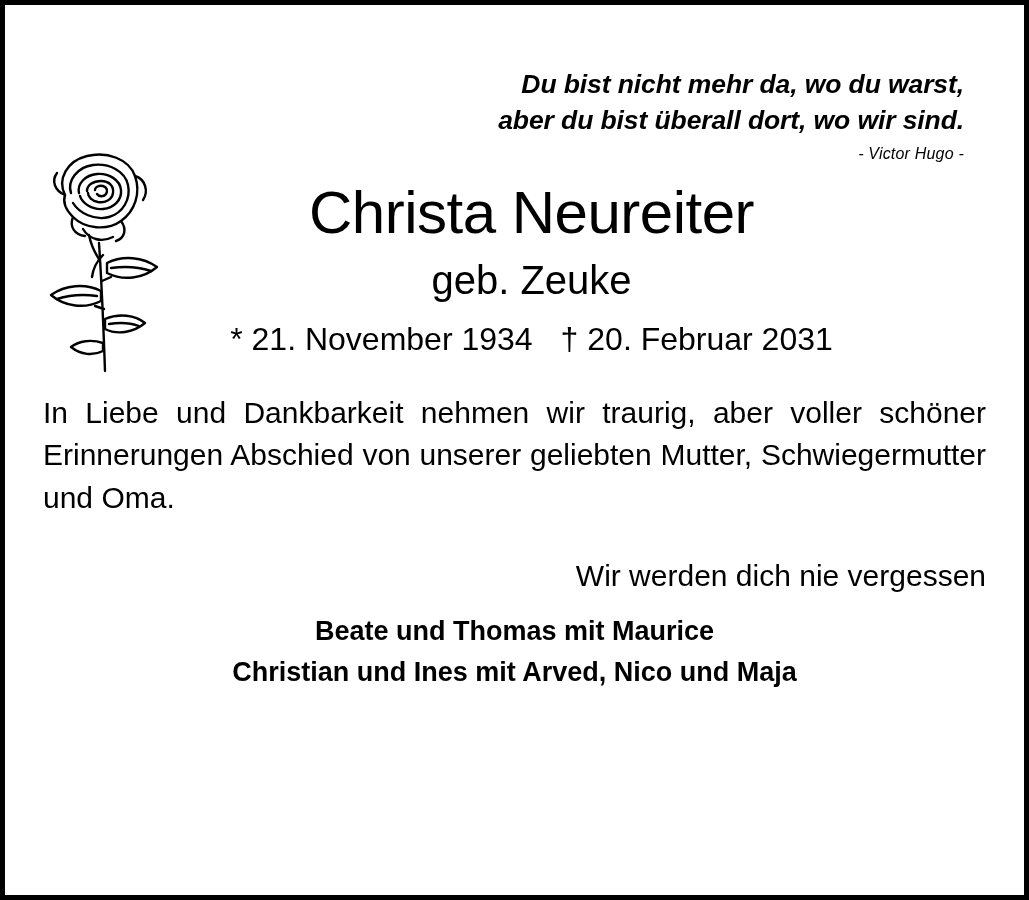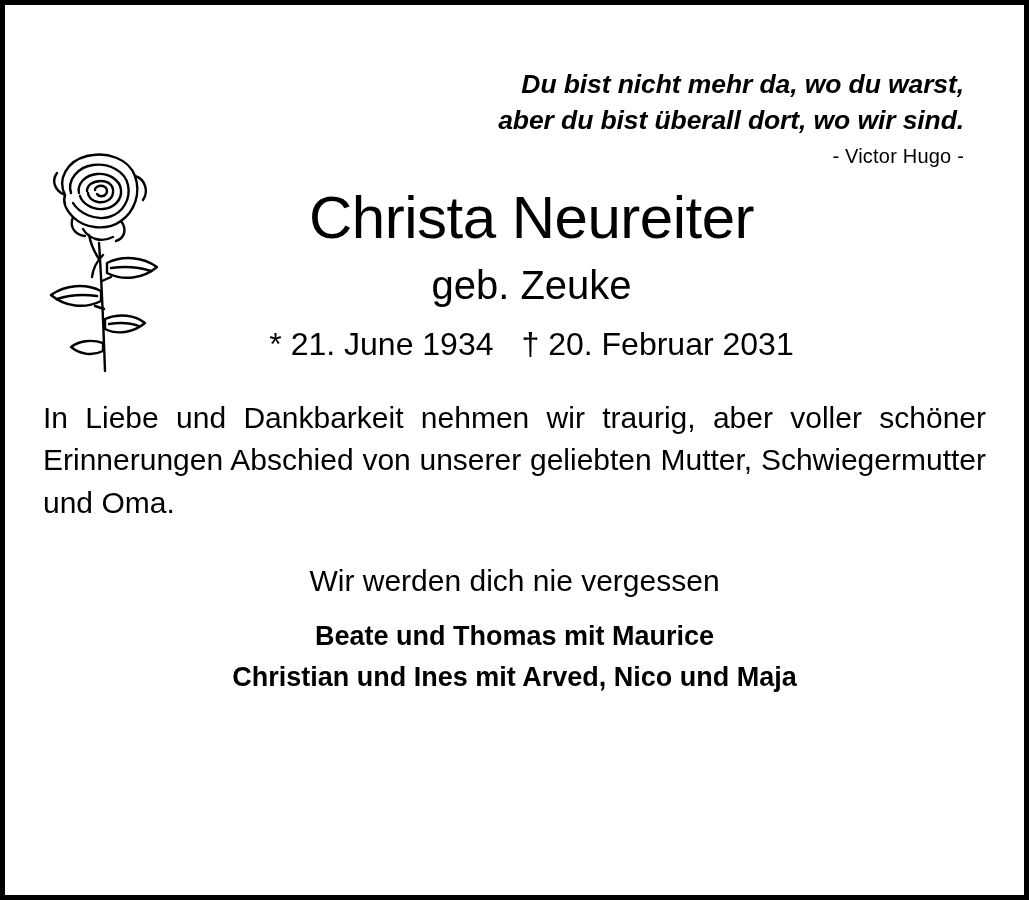--- a/index.html
+++ b/index.html
@@ -39,21 +39,22 @@
   }
   .quote-line {
     font-style: italic;
     font-weight: bold;
     font-size: 26.5px;
     line-height: 1.35;
     letter-spacing: -0.1px;
     white-space: nowrap;
   }
   .quote-author {
-    font-size: 20px;
+    font-style: italic;
+    font-size: 16px;
     margin-top: 6px;
     letter-spacing: 0.2px;
   }
 
   
   .rose {
     position: absolute;
     left: 32px;
     top: 118px;
     width: 130px;
@@ -93,21 +94,21 @@
   .main-text {
     margin-top: 34px;
     font-size: 30px;
     line-height: 1.42;
     text-align: justify;
     text-align-last: left;
   }
 
   
   .farewell {
-    text-align: center;
+    text-align: right;
     font-size: 30px;
     margin-top: 40px;
   }
   .family {
     text-align: center;
     font-size: 27px;
     font-weight: bold;
     margin-top: 18px;
     line-height: 1.5;
   }
@@ -174,21 +175,21 @@
           <path d="M65 138 L74 134"></path>
           <path d="M67 166 L58 163"></path>
         </g>
       </svg>
     </div>
 
     <div class="name-block">
       <div class="name">Christa Neureiter</div>
       <div class="maiden">geb. Zeuke</div>
       <div class="dates">
-        <span>* 21. June 1934</span><span class="sep"></span><span>† 20. Februar 2031</span>
+        <span>* 21. November 1934</span><span class="sep"></span><span>† 20. Februar 2031</span>
       </div>
     </div>
 
     <div class="main-text">In Liebe und Dankbarkeit nehmen wir traurig, aber voller schöner Erinnerungen Abschied von unserer geliebten Mutter, Schwiegermutter und Oma.</div>
 
     <div class="farewell">Wir werden dich nie vergessen</div>
 
     <div class="family">
       <div>Beate und Thomas mit Maurice</div>
       <div>Christian und Ines mit Arved, Nico und Maja</div>

